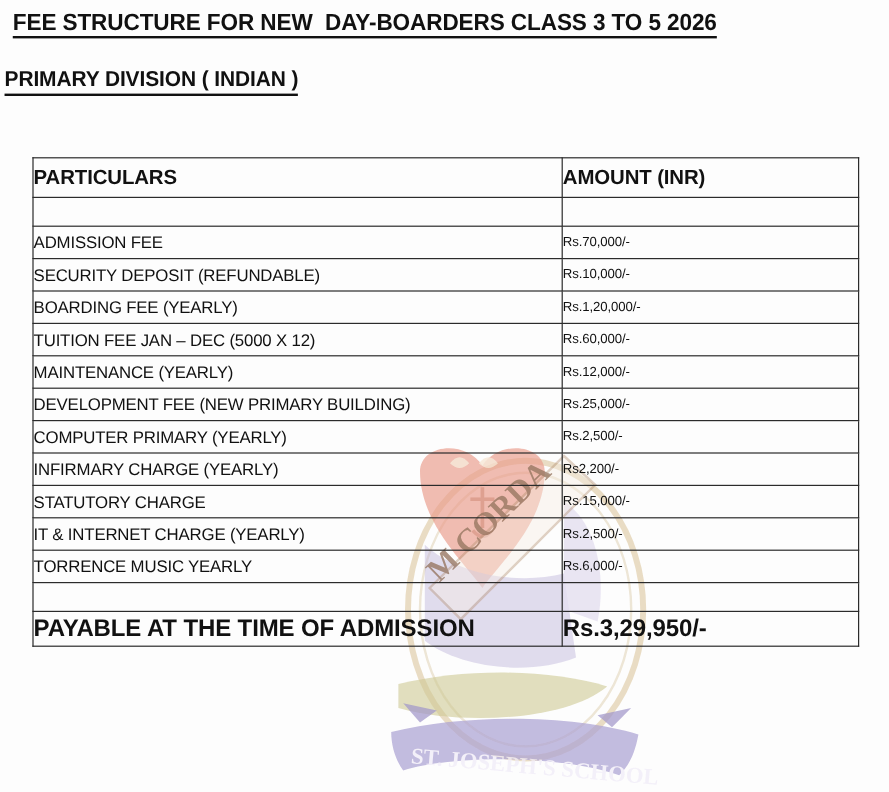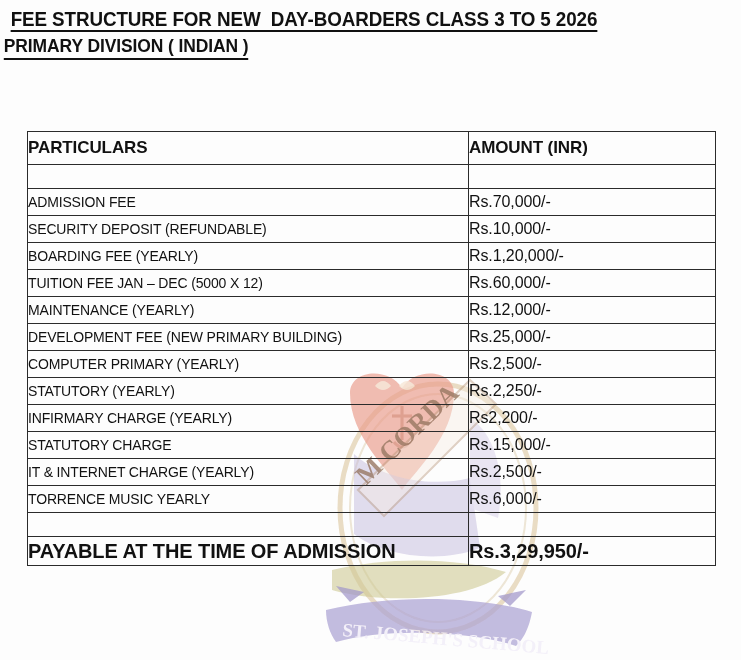--- a/index.html
+++ b/index.html
@@ -34,21 +34,21 @@
     font-size: 19.5px;
     letter-spacing: -0.1px;
     line-height: 1.05;
     white-space: pre;
     display: inline-block;
     border-bottom: 2.4px solid #111;
     padding-bottom: 1px;
     transform: scaleX(0.965);
   }
   .doc-subtitle-wrap {
-    margin-top: 4px;
+    margin-top: 24px;
   }
   .doc-subtitle {
     font-weight: bold;
     font-size: 18px;
     letter-spacing: -0.1px;
     display: inline-block;
     border-bottom: 2.2px solid #111;
     padding-bottom: 1px;
     white-space: pre;
     transform: scaleX(0.97);
@@ -101,21 +101,21 @@
     height: 23px;
   }
   td.item-cell {
     height: 26px;
     font-size: 14px;
     letter-spacing: -0.15px;
     white-space: nowrap;
   }
   td.amount-cell {
     height: 26px;
-    font-size: 16px;
+    font-size: 11px;
     letter-spacing: -0.1px;
     white-space: nowrap;
   }
   tr.total-row td {
     height: 28px;
     font-weight: bold;
     font-size: 20px;
     letter-spacing: -0.1px;
   }
 </style>
@@ -215,24 +215,20 @@
         </tr>
         <tr>
           <td class="item-cell">DEVELOPMENT FEE (NEW PRIMARY BUILDING)</td>
           <td class="amount-cell">Rs.25,000/-</td>
         </tr>
         <tr>
           <td class="item-cell">COMPUTER PRIMARY (YEARLY)</td>
           <td class="amount-cell">Rs.2,500/-</td>
         </tr>
         <tr>
-          <td class="item-cell">STATUTORY (YEARLY)</td>
-          <td class="amount-cell">Rs.2,250/-</td>
-        </tr>
-        <tr>
           <td class="item-cell">INFIRMARY CHARGE (YEARLY)</td>
           <td class="amount-cell">Rs2,200/-</td>
         </tr>
         <tr>
           <td class="item-cell">STATUTORY CHARGE</td>
           <td class="amount-cell">Rs.15,000/-</td>
         </tr>
         <tr>
           <td class="item-cell">IT &amp; INTERNET CHARGE (YEARLY)</td>
           <td class="amount-cell">Rs.2,500/-</td>

